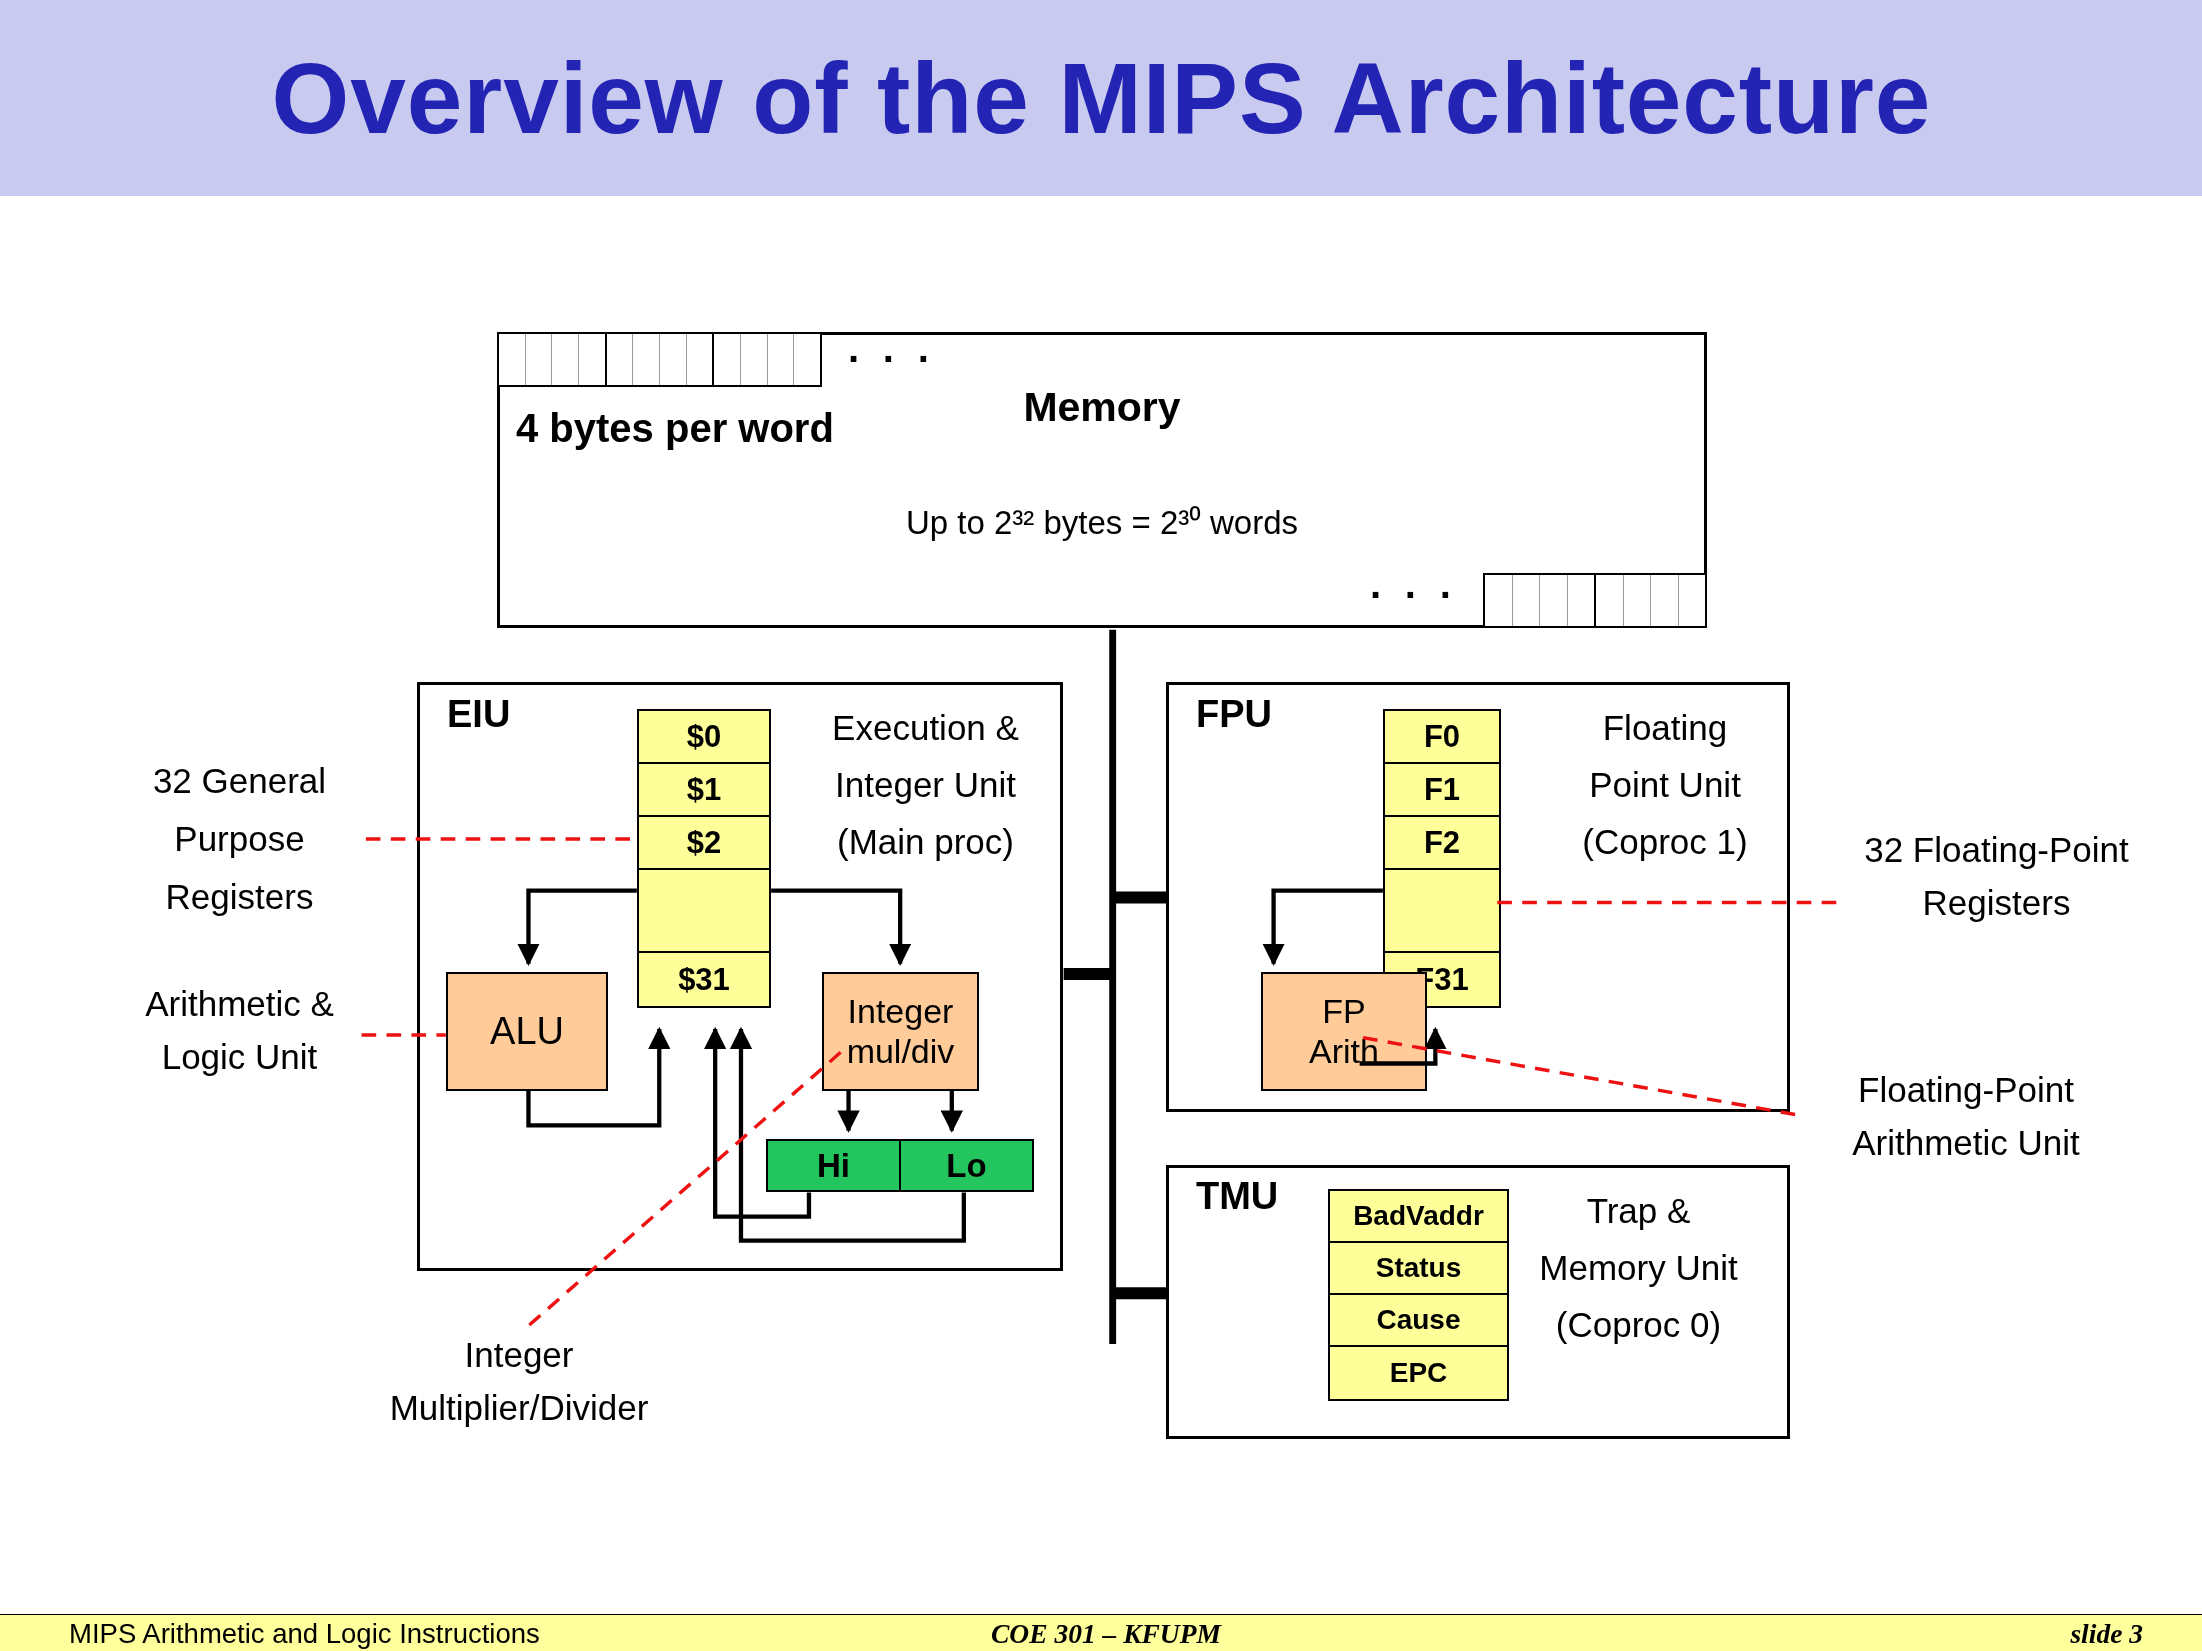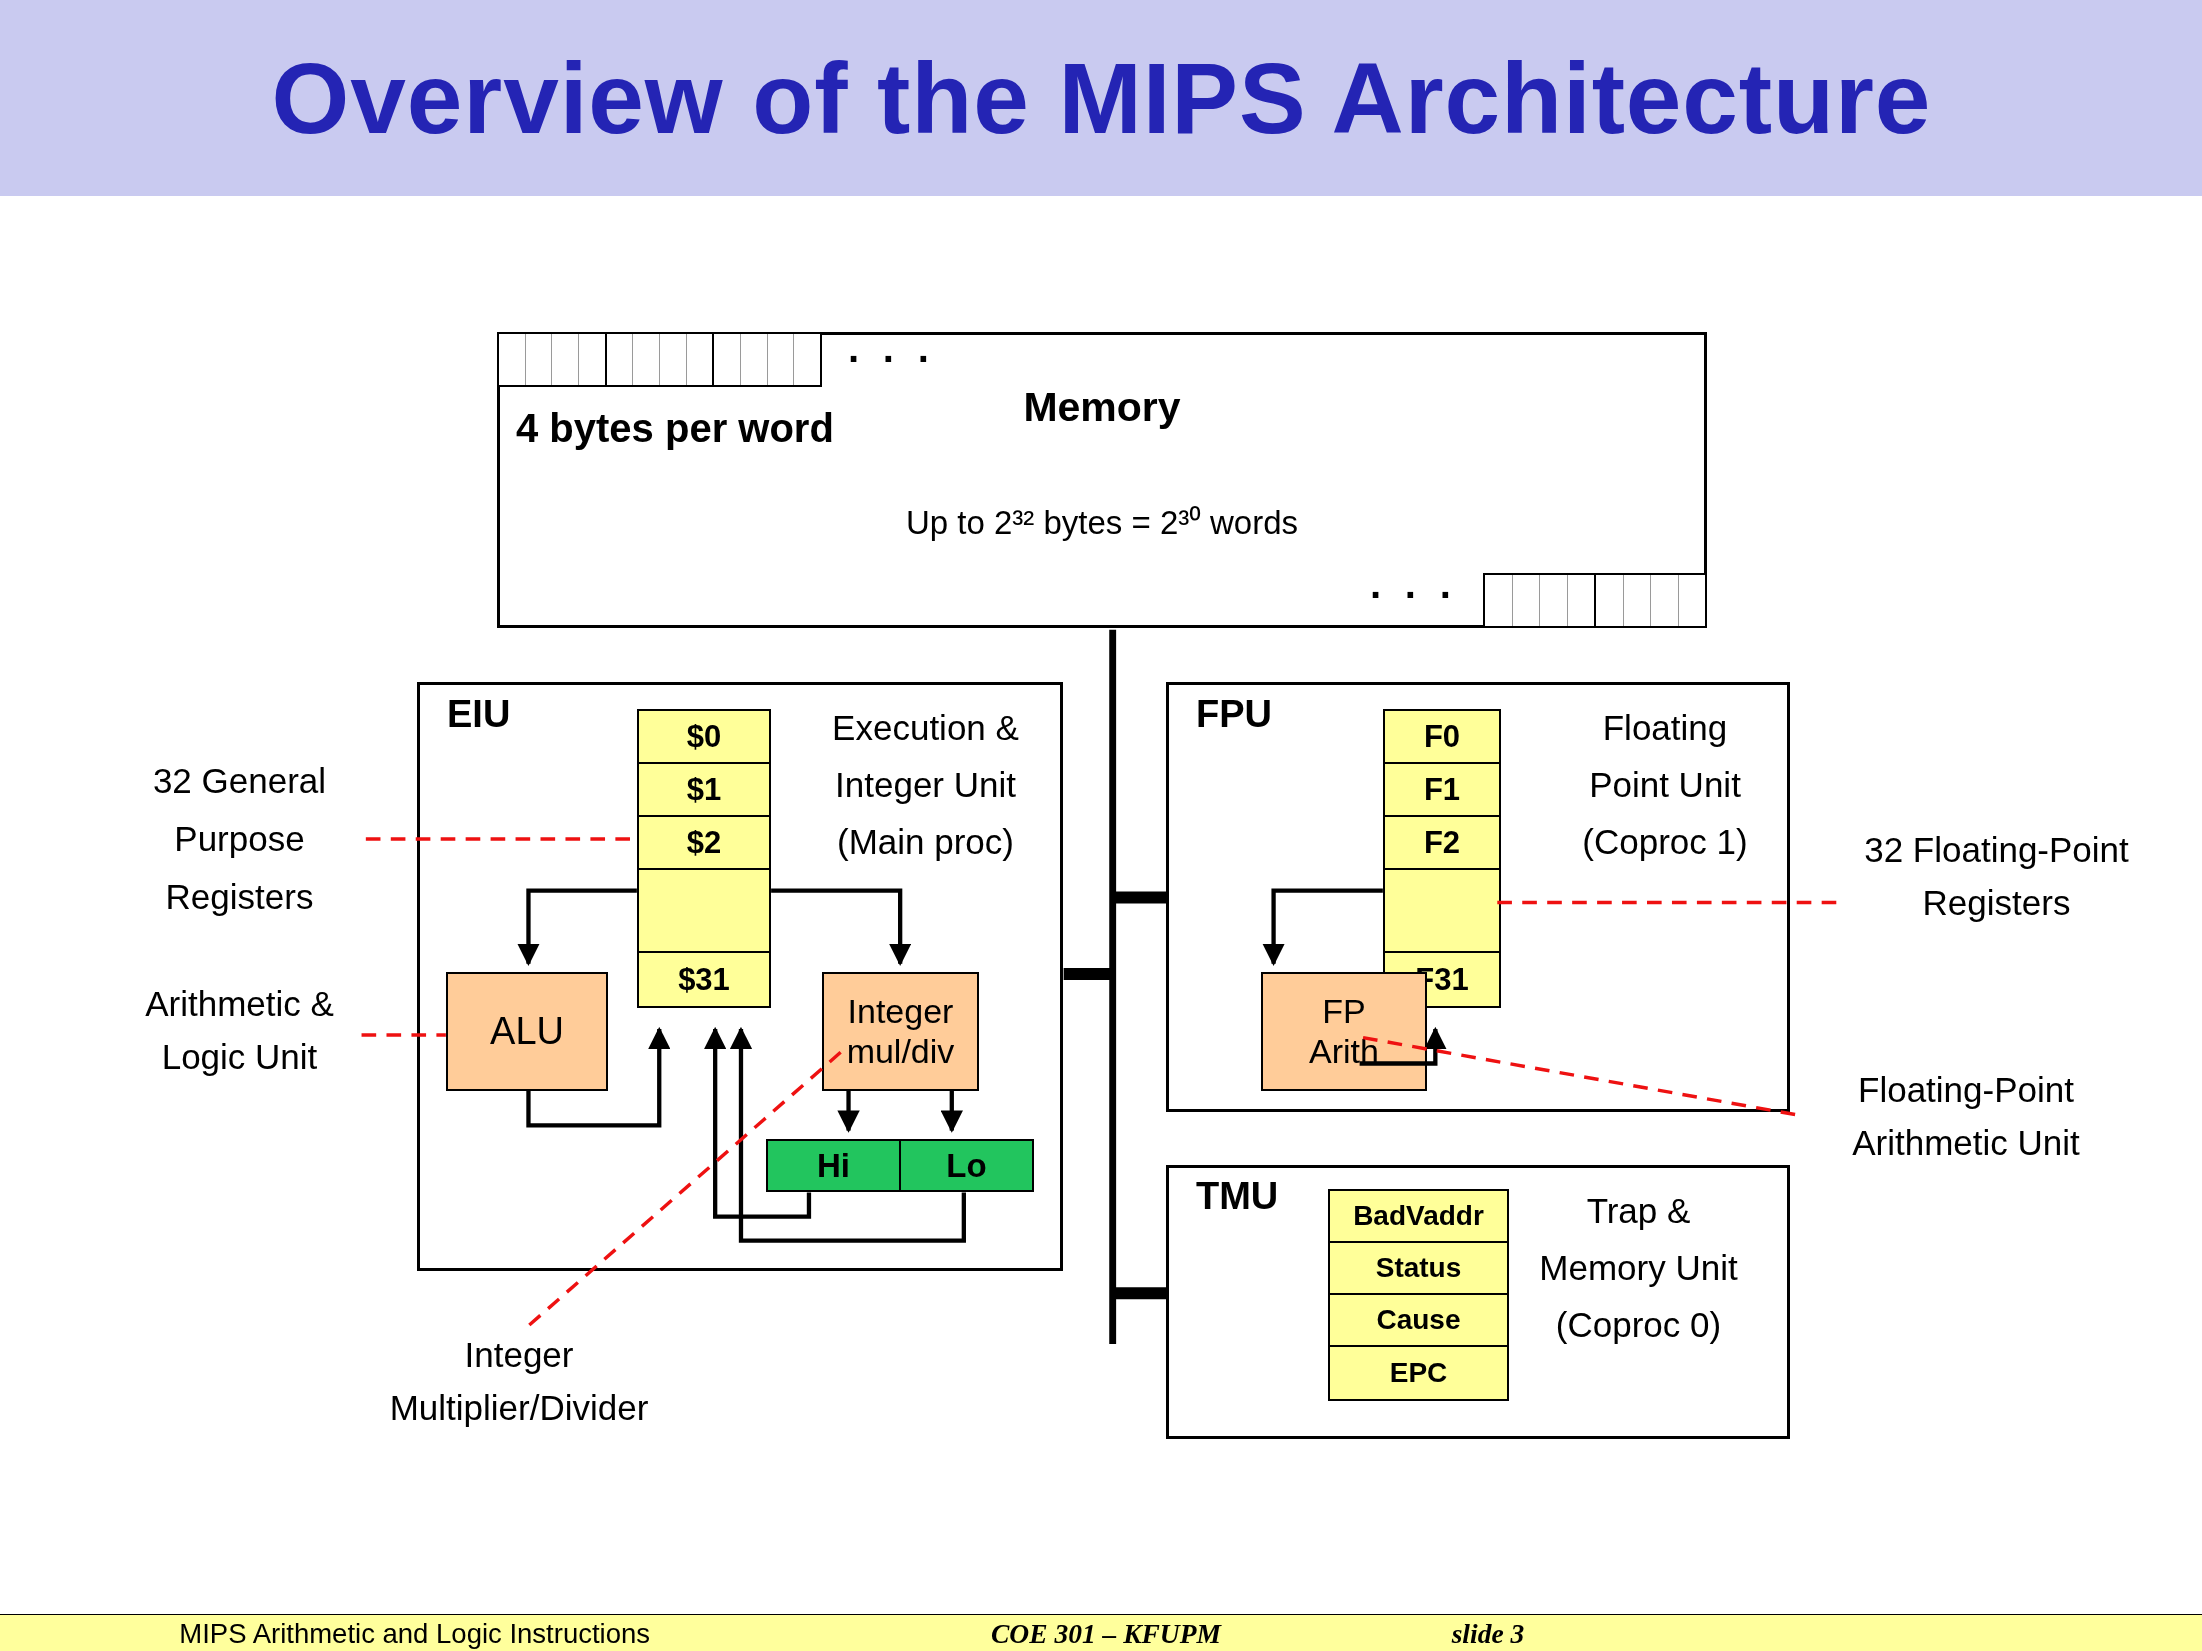--- a/index.html
+++ b/index.html
@@ -29,23 +29,23 @@
         align-items:center;justify-content:center;font-size:34px;line-height:1.15;text-align:center}
   .hilo{display:flex;border:2.6px solid #000;background:#22c55e}
   .hilo .cell{flex:1;display:flex;align-items:center;justify-content:center;
               font-weight:bold;font-size:33px}
   .hilo .cell + .cell{border-left:2.6px solid #000}
   .desc{font-size:35px;text-align:center;line-height:57px}
   .sidelabel{font-size:35px;text-align:center;line-height:53px}
   svg.overlay{position:absolute;left:0;top:0;pointer-events:none}
   .foot{left:0;top:1614px;width:2203px;height:38px;background:#ffff9c;
         border-top:1.7px solid #000;display:flex;align-items:center;font-size:27.5px}
-  .foot .fl{flex:1;padding-left:69px;text-align:center}
+  .foot .fl{flex:1;padding-left:69px;text-align:left}
   .foot .fc{flex:1;text-align:center;font-family:"Liberation Serif",serif;font-style:italic;font-weight:bold}
-  .foot .fr{flex:1;text-align:left;padding-right:60px;font-family:"Liberation Serif",serif;font-style:italic;font-weight:bold}
+  .foot .fr{flex:1;text-align:right;padding-right:60px;font-family:"Liberation Serif",serif;font-style:italic;font-weight:bold}
 </style>
 </head>
 <body>
 
 <div class="slide">
 
   <div class="abs hdr">
     <div class="title">Overview of the MIPS Architecture</div>
   </div>
 

